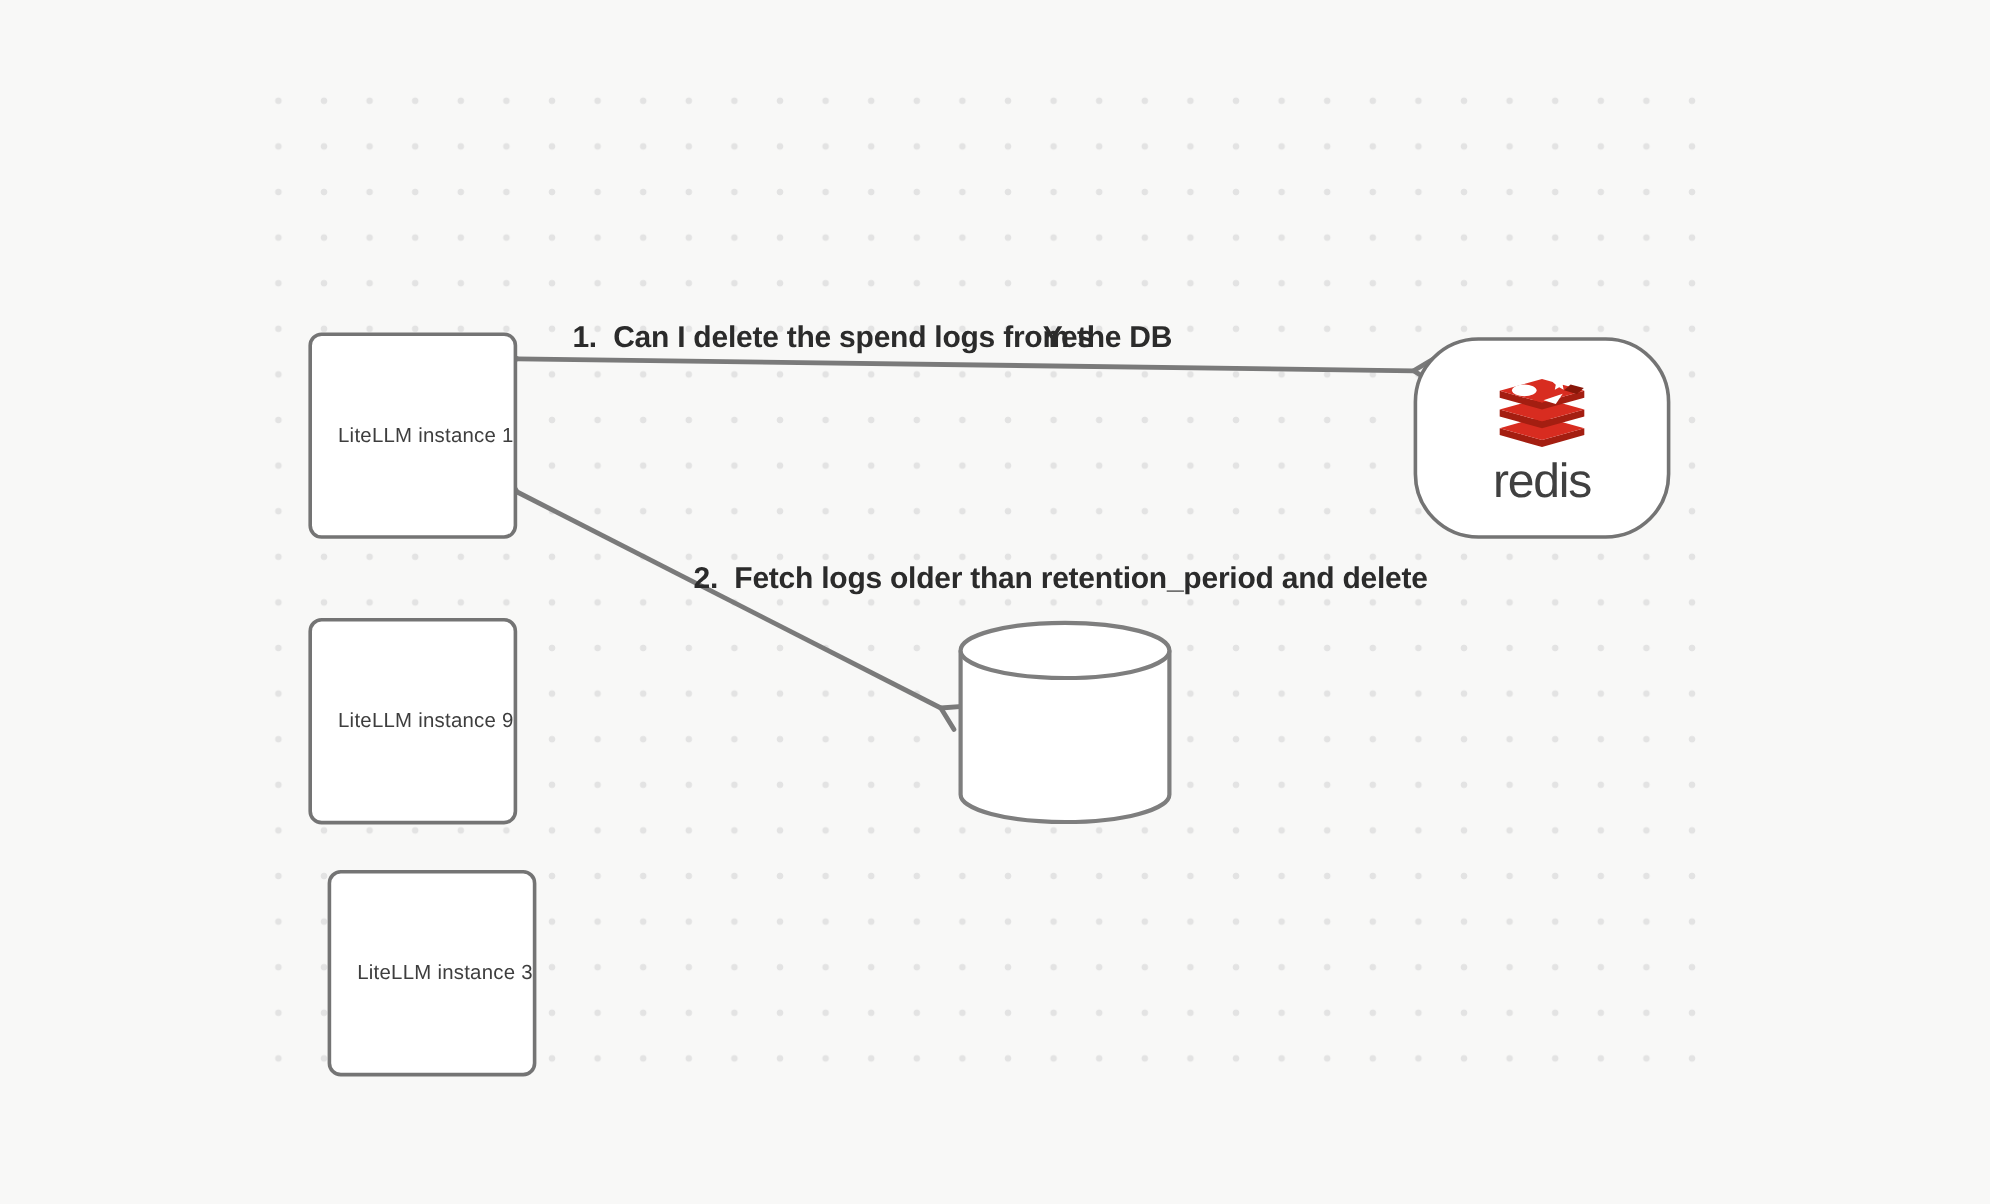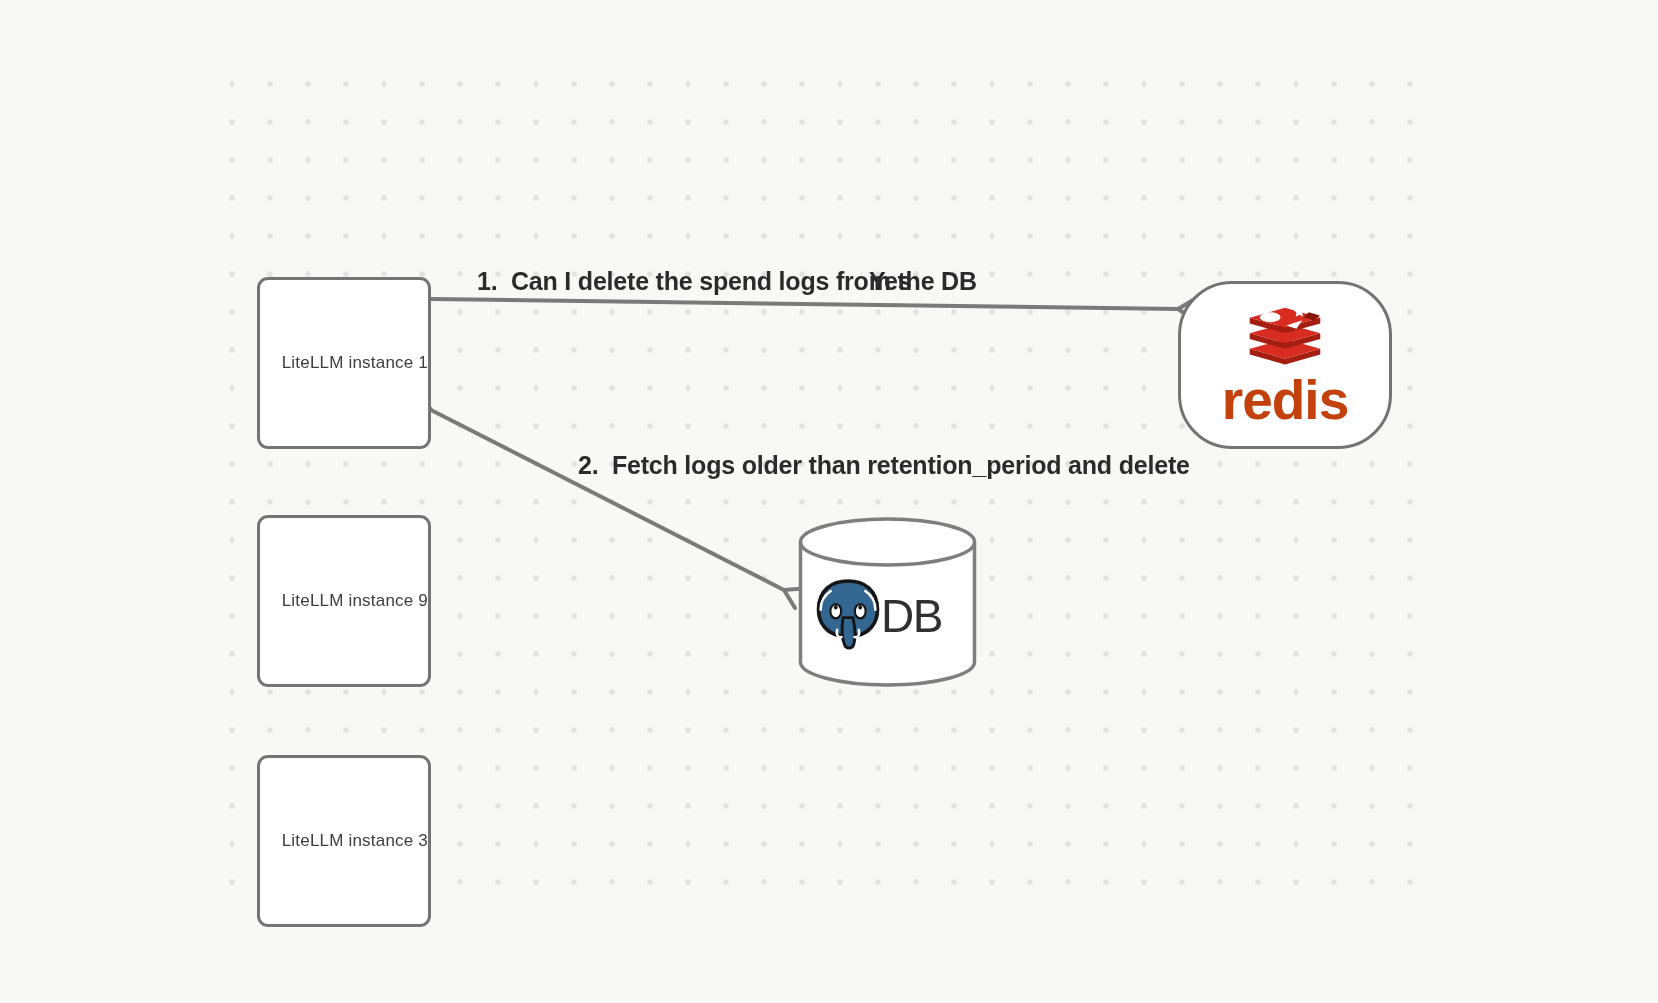--- a/index.html
+++ b/index.html
@@ -26,38 +26,38 @@
     border-radius: 11px;
     display: flex; align-items: center; justify-content: flex-end;
   }
   .node-box .box-label {
     font-size: 17px;
     color: #3e3e3e;
     letter-spacing: 0.2px;
   }
   #instance-1 { top: 277px; }
   #instance-2 { top: 515px; }
-  #instance-3 { top: 755px; }
+  #instance-3 { top: 725px; margin-left: 16px; }
 
   .redis-node {
     position: absolute;
     left: 1178px; top: 281px;
     width: 214px; height: 168px;
     background: #ffffff;
     border: 3.5px solid #747474;
     border-radius: 54px;
     display: flex; flex-direction: column;
     align-items: center; justify-content: center;
     gap: 1px;
     padding-top: 4px;
   }
   .redis-wordmark {
-    font-size: 55px;
-    font-weight: 700;
-    color: #c2410c;
+    font-size: 40px;
+    font-weight: 400;
+    color: #404040;
     letter-spacing: -1px;
     line-height: 1;
   }
 
   .db-node {
     position: absolute;
     left: 798px; top: 516px;
     width: 179px; height: 174px;
   }
   .db-cylinder-svg { position: absolute; left: 0; top: 0; }
@@ -85,21 +85,21 @@
     position: absolute;
     font-size: 25px;
     font-weight: 700;
     color: #2b2b2b;
     white-space: pre;
     line-height: 1;
     letter-spacing: -0.2px;
   }
   #edge-label-1 { left: 477px; top: 269px; text-align: right; }
   #edge-label-1-yes { left: 869px; top: 269px; }
-  #edge-label-2 { left: 578px; top: 453px; }
+  #edge-label-2 { left: 578px; top: 470px; }
 </style>
 </head>
 <body>
 
 <div class="dot-grid"></div>
 
 <svg class="arrow-layer" width="1658" height="1003" viewBox="0 0 1658 1003">
   <defs>
     <marker id="chev" viewBox="0 0 30 30" markerWidth="30" markerHeight="30" refX="3" refY="15" orient="auto-start-reverse" markerUnits="userSpaceOnUse">
       <path d="M21,4 L3,15 L21,26" fill="none" stroke="#7a7a7a" stroke-width="4" stroke-linecap="round" stroke-linejoin="round"></path>
@@ -146,32 +146,17 @@
     </g>
   </svg>
   <span class="redis-wordmark">redis</span>
 </div>
 
 <div class="db-node">
   <svg class="db-cylinder-svg" width="179" height="174" viewBox="0 0 179 174">
     <path d="M2.5,26 L2.5,146 A87,23 0 0 0 176.5,146 L176.5,26" fill="#ffffff" stroke="#7e7e7e" stroke-width="3.5"></path>
     <ellipse cx="89.5" cy="26" rx="87" ry="23" fill="#ffffff" stroke="#7e7e7e" stroke-width="3.5"></ellipse>
   </svg>
-  <div class="db-content">
-    <svg width="72" height="75" viewBox="0 0 100 104">
-      <path d="M50,4 C28,4 9,16 9,44 C9,64 22,77 38,80 L62,80 C78,77 91,64 91,44 C91,16 72,4 50,4 Z" fill="#336791" stroke="#151515" stroke-width="5" stroke-linejoin="round"></path>
-      <path d="M43,55 C41,70 41,82 45,92 C47,99 56,99 58,92 C61,82 60,70 57,55 Z" fill="#336791" stroke="#151515" stroke-width="4" stroke-linejoin="round"></path>
-      <path d="M26,18 C17,24 12,33 12,44" fill="none" stroke="#ffffff" stroke-width="3.5" stroke-linecap="round"></path>
-      <path d="M74,18 C83,24 88,33 88,44" fill="none" stroke="#ffffff" stroke-width="3.5" stroke-linecap="round"></path>
-      <ellipse cx="33" cy="46" rx="7.5" ry="10" fill="#ffffff" stroke="#151515" stroke-width="3"></ellipse>
-      <ellipse cx="67" cy="46" rx="7.5" ry="10" fill="#ffffff" stroke="#151515" stroke-width="3"></ellipse>
-      <ellipse cx="33" cy="40.5" rx="2.6" ry="3.2" fill="#151515"></ellipse>
-      <ellipse cx="67" cy="40.5" rx="2.6" ry="3.2" fill="#151515"></ellipse>
-      <path d="M35,72 C33,79 36,83 41,82" fill="none" stroke="#ffffff" stroke-width="3.5" stroke-linecap="round"></path>
-      <path d="M65,72 C67,79 64,83 59,82" fill="none" stroke="#ffffff" stroke-width="3.5" stroke-linecap="round"></path>
-    </svg>
-    <span class="db-label">DB</span>
-  </div>
 </div>
 
 <span class="edge-label" id="edge-label-1">1.  Can I delete the spend logs from the DB</span>
 <span class="edge-label" id="edge-label-1-yes">Yes</span>
 <span class="edge-label" id="edge-label-2">2.  Fetch logs older than retention_period and delete</span>
 
 </body></html>

